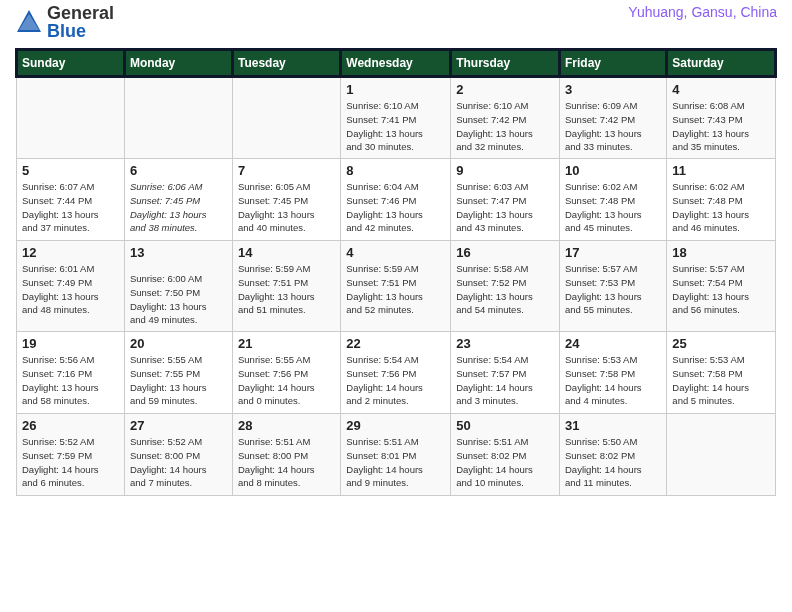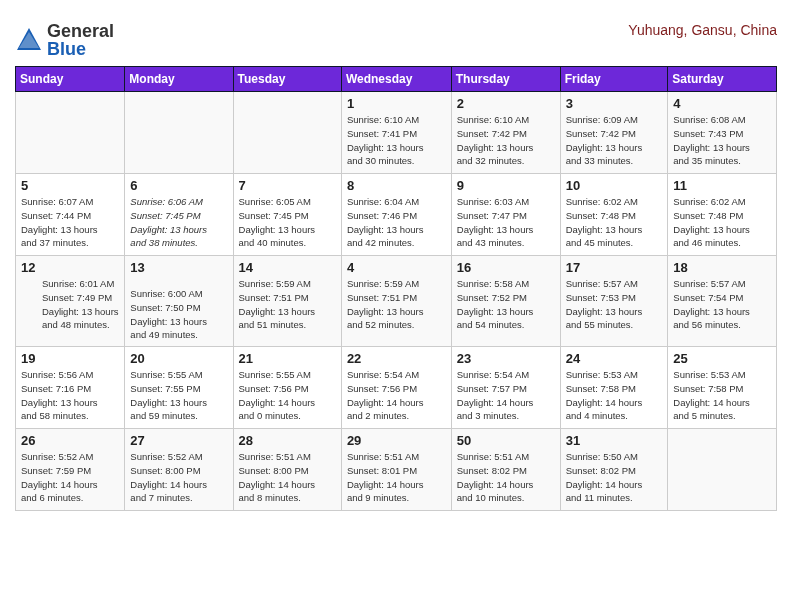--- a/index.html
+++ b/index.html
@@ -6,21 +6,21 @@
     body {
       font-family: Arial, sans-serif;
       background: #fff;
       width: 792px;
       height: 612px;
       overflow: hidden;
     }
     .page {
       width: 792px;
       min-height: 612px;
-      padding: 22px 15px 10px 15px;
+      padding: 4px 15px 10px 15px;
       background: #fff;
     }
     .header {
       display: flex;
       justify-content: space-between;
       align-items: flex-start;
       margin-bottom: 8px;
     }
     .logo {
       display: flex;
@@ -49,34 +49,34 @@
     .title-section {
       text-align: right;
     }
     .month-title {
       font-size: 32px;
       font-weight: bold;
       color: #1a1a2e;
     }
     .location {
       font-size: 14px;
-      color: #7f1d1d;
+      color: #8b5cf6;
     }
     .calendar {
       width: 100%;
       border-collapse: collapse;
     }
     .calendar th {
-      background: #6d28d9;
+      background: #14532d;
       color: #fff;
       font-size: 12px;
       font-weight: bold;
       padding: 5px 4px;
       text-align: left;
-      border: 1px solid #0f172a;
+      border: 3px solid #0f172a;
     }
     .calendar td {
       border: 1px solid #ccc;
       vertical-align: top;
       padding: 4px 5px;
       width: 113px;
       height: 82px;
       background: #fff;
     }
     .calendar tr:nth-child(odd) td {
@@ -214,21 +214,21 @@
             <span class="day-num">11</span>
             <div class="day-info" style="white-space: pre-line;">Sunrise: 6:02 AM
 Sunset: 7:48 PM
 Daylight: 13 hours
 and 46 minutes.</div>
           </td>
         </tr>
         <tr>
           <td>
             <span class="day-num">12</span>
-            <div class="day-info" style="white-space: pre-line; margin-left: 21px;">Sunrise: 6:01 AM
+            <div class="day-info" style="white-space: pre-line;">Sunrise: 6:01 AM
 Sunset: 7:49 PM
 Daylight: 13 hours
 and 48 minutes.</div>
           </td>
           <td>
             <span class="day-num">13</span>
             <div class="day-info" style="white-space: pre-line; margin-top: 12px;">Sunrise: 6:00 AM
 Sunset: 7:50 PM
 Daylight: 13 hours
 and 49 minutes.</div>

